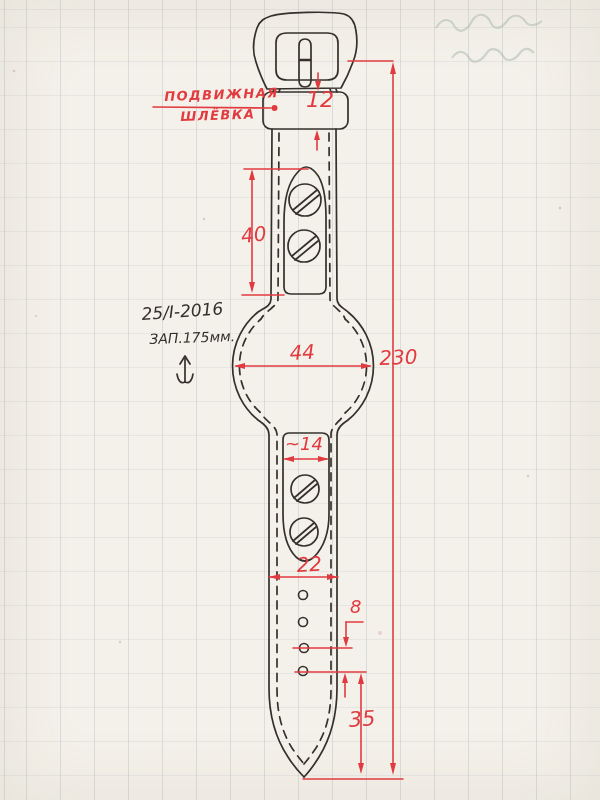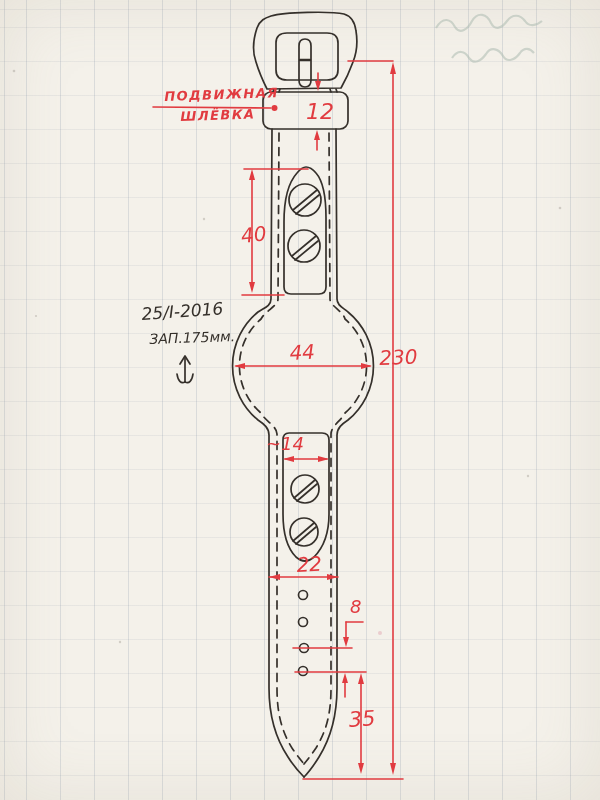--- a/index.html
+++ b/index.html
@@ -176,25 +176,25 @@
       <path class="r" d="M361,678 L361,768"></path>
       <polygon class="rf" points="361,673 358,684 364,684"></polygon>
       <polygon class="rf" points="361,774 358,763 364,763"></polygon>
       <path class="r" d="M303,779 L403,779"></path>
     </g>
   </svg>
 
   <span class="t lbl" style="left:164px;top:90px;transform:rotate(-2deg)">ПОДВИЖНАЯ</span>
   <span class="t lbl" style="left:180px;top:110px;transform:rotate(-2deg)">ШЛЁВКА</span>
 
-  <span class="t" style="left:306px;top:101px;font-size:22px">12</span>
+  <span class="t" style="left:306px;top:89px;font-size:22px">12</span>
   <span class="t" style="left:240px;top:226px;font-size:20px;transform:rotate(-6deg)">40</span>
   <span class="t" style="left:289px;top:343px;font-size:20px;transform:rotate(-3deg)">44</span>
   <span class="t" style="left:379px;top:348px;font-size:20px;transform:rotate(-2deg)">230</span>
-  <span class="t" style="left:266px;top:435px;font-size:18px">~14</span>
+  <span class="t" style="left:285px;top:435px;font-size:18px">~14</span>
   <span class="t" style="left:296px;top:555px;font-size:20px;transform:rotate(-3deg)">22</span>
   <span class="t" style="left:350px;top:598px;font-size:18px">8</span>
   <span class="t" style="left:348px;top:710px;font-size:21px;transform:rotate(-4deg)">35</span>
 
   <span class="t black" style="left:141px;top:306px;font-size:17px;transform:rotate(-4deg)">25/I-2016</span>
   <span class="t black" style="left:149px;top:332px;font-size:14px;transform:rotate(-2deg)">ЗАП.175мм.</span>
 
 </div>
 
 </body></html>

